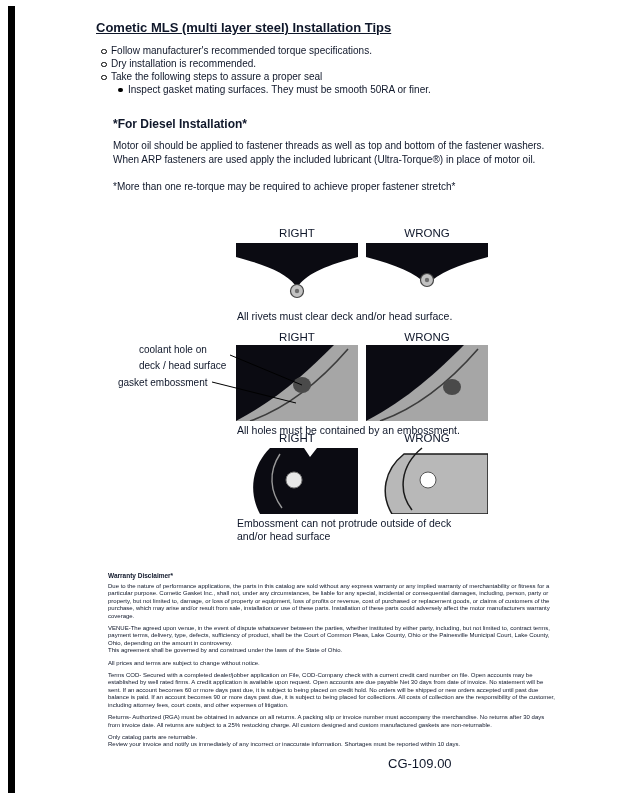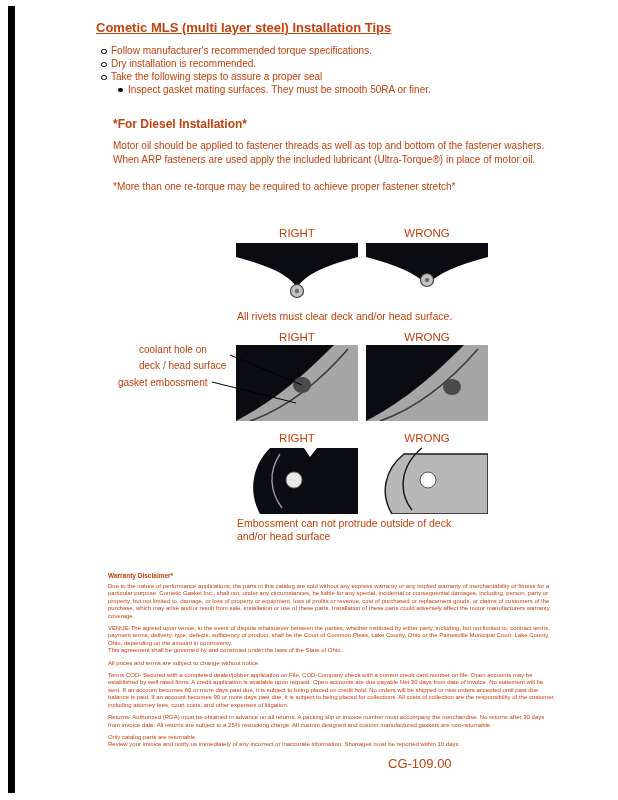--- a/index.html
+++ b/index.html
@@ -2,21 +2,21 @@
 <html><head>
 <meta charset="utf-8">
 <style>
   html, body { margin: 0; padding: 0; background: #fff; }
   .page {
     position: relative;
     width: 618px;
     height: 800px;
     background: #ffffff;
     font-family: "Liberation Sans", sans-serif;
-    color: #c2410c;
+    color: #0f172a;
     overflow: hidden;
   }
   .left-bar {
     position: absolute;
     left: 8px; top: 6px;
     width: 7px; height: 787px;
     background: #000;
   }
   .title {
     position: absolute;
@@ -169,20 +169,21 @@
     <path d="M0,0 H98 C72,26 42,54 0,76 Z" fill="#0b0b12"></path>
     <path d="M112,4 C86,34 54,62 14,76" stroke="#3c3c3c" stroke-width="1.6" fill="none"></path>
     <ellipse cx="86" cy="42" rx="9" ry="8" fill="#4a4a4a"></ellipse>
   </svg>
 
   <svg class="connector-overlay" viewBox="0 0 140 60">
     <line x1="25" y1="5" x2="97" y2="35" stroke="#000" stroke-width="1"></line>
     <line x1="7" y1="32" x2="91" y2="53" stroke="#000" stroke-width="1"></line>
   </svg>
 
+  <div class="dg-caption" style="left:237px; top:424px;">All holes must be contained by an embossment.</div>
 
   <div class="dg-label" style="left:236px; top:432px;">RIGHT</div>
   <div class="dg-label" style="left:366px; top:432px;">WRONG</div>
 
   <svg class="dg-img" style="left:236px; top:446px;" width="122" height="68" viewBox="0 0 122 68">
     <path d="M34,2 L68,2 L74,11 L81,2 L122,2 V68 H24 C12,46 16,20 34,2 Z" fill="#0b0b12"></path>
     <path d="M44,8 C32,26 34,46 46,62" stroke="#9a9a9a" stroke-width="1.4" fill="none"></path>
     <circle cx="58" cy="34" r="8" fill="#e8e8e8" stroke="#777" stroke-width="1"></circle>
   </svg>
   <svg class="dg-img" style="left:366px; top:446px;" width="122" height="68" viewBox="0 0 122 68">

